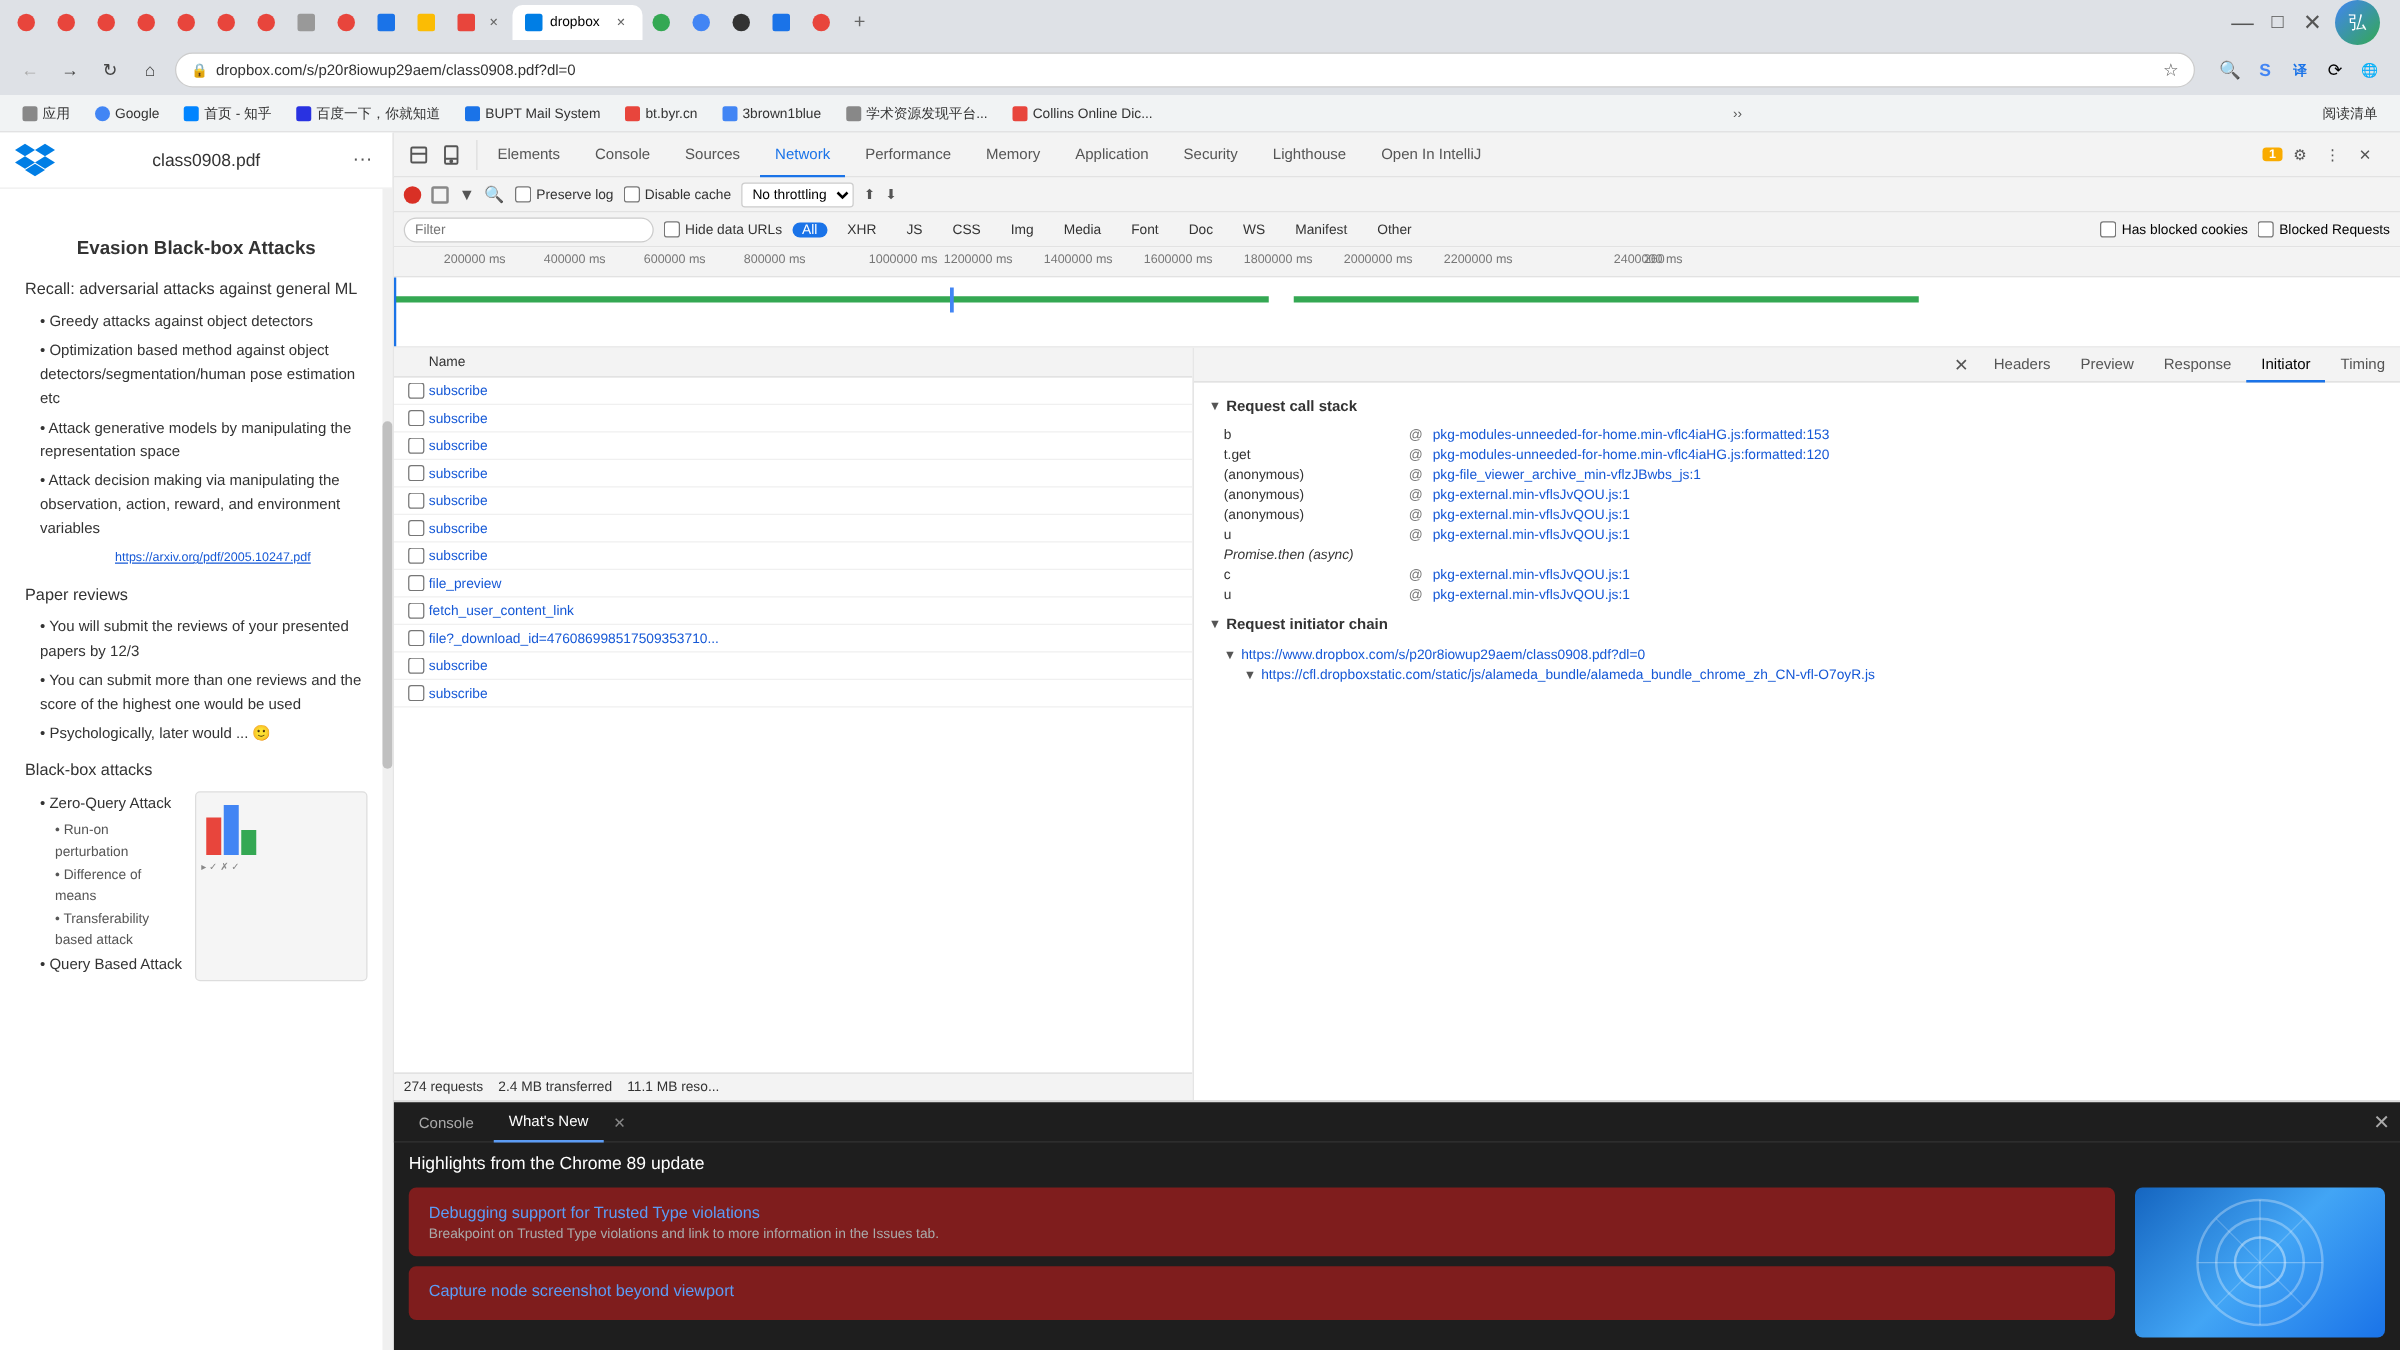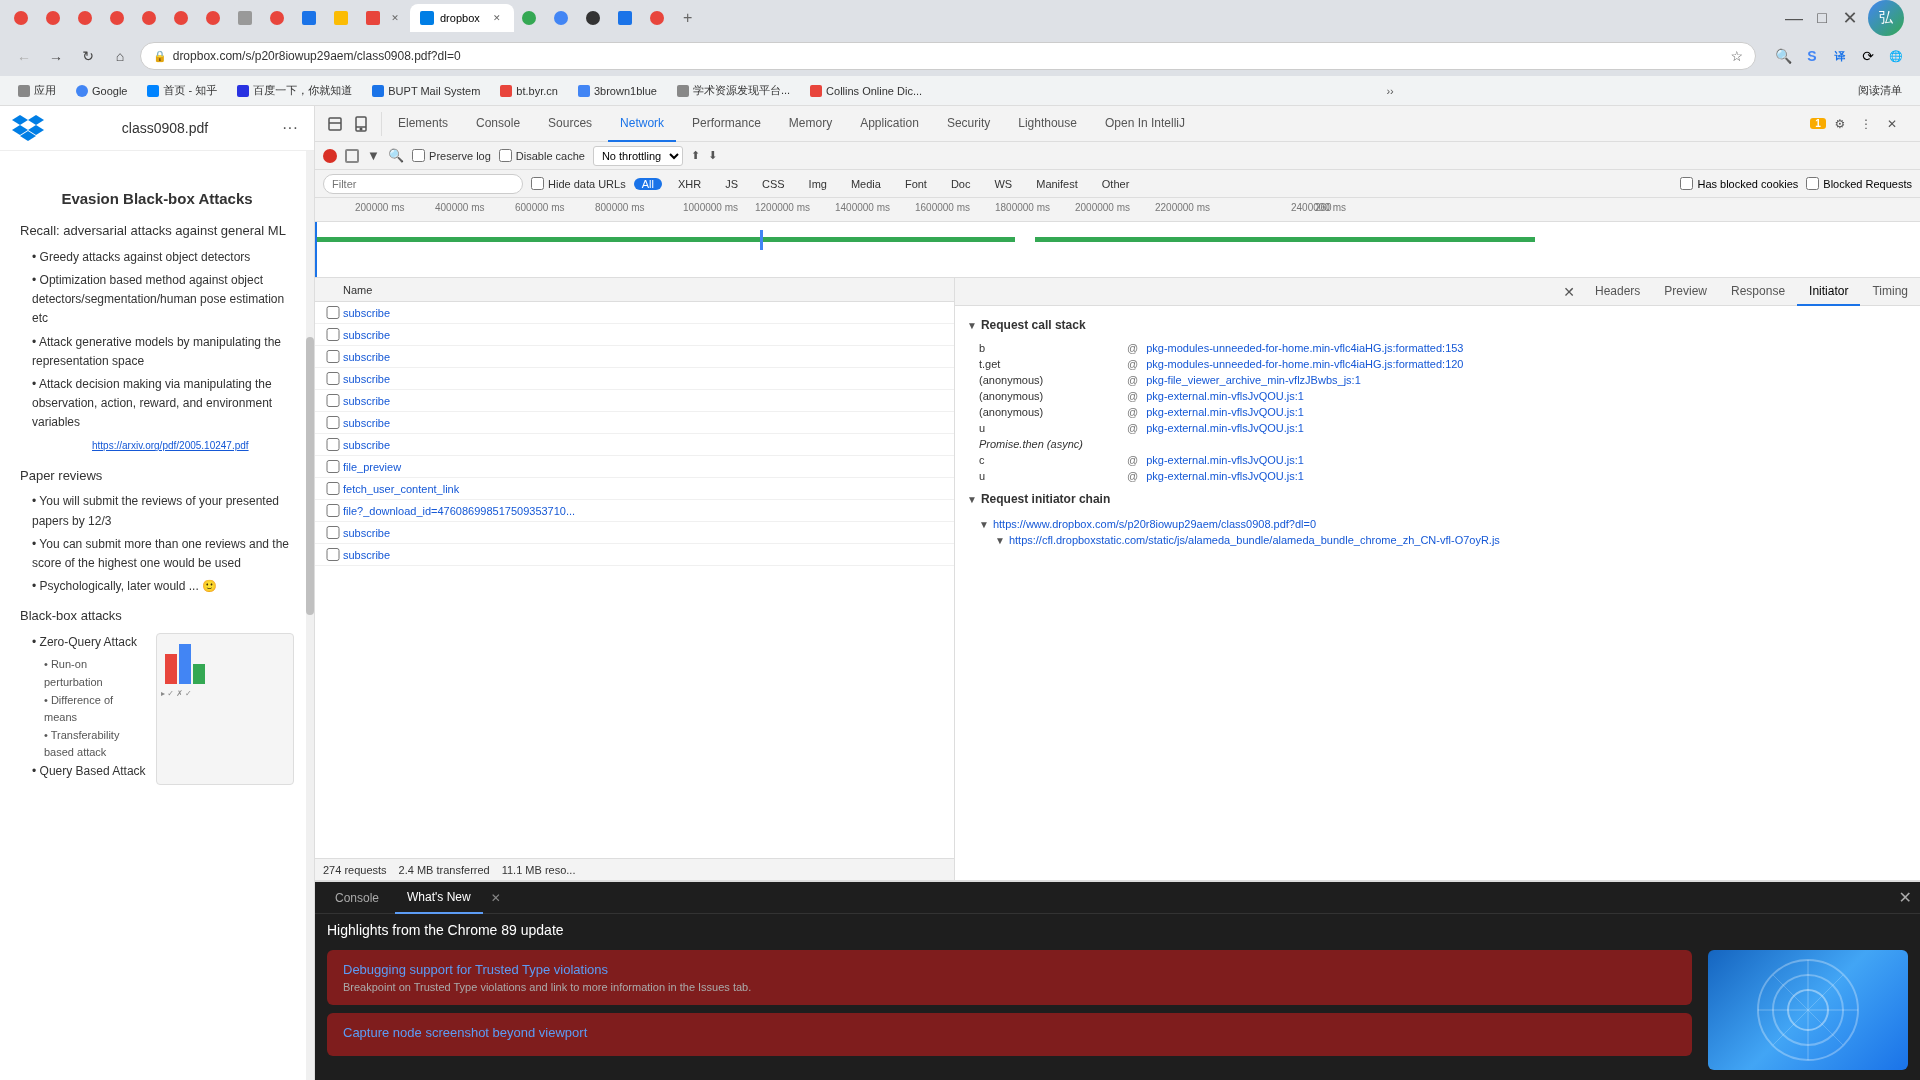--- a/index.html
+++ b/index.html
@@ -425,21 +425,21 @@
       </label>
     </div>
 
     <div class="timeline-area">
       <div class="timeline-ruler-container">
         <span class="ruler-label" style="left:0px;"></span>
         <span class="ruler-label" style="left:40px;">200000 ms</span>
         <span class="ruler-label" style="left:120px;">400000 ms</span>
         <span class="ruler-label" style="left:200px;">600000 ms</span>
         <span class="ruler-label" style="left:280px;">800000 ms</span>
-        <span class="ruler-label" style="left:368px;">1000000 ms</span>
+        <span class="ruler-label" style="left:380px;">1000000 ms</span>
         <span class="ruler-label" style="left:440px;">1200000 ms</span>
         <span class="ruler-label" style="left:520px;">1400000 ms</span>
         <span class="ruler-label" style="left:600px;">1600000 ms</span>
         <span class="ruler-label" style="left:680px;">1800000 ms</span>
         <span class="ruler-label" style="left:760px;">2000000 ms</span>
         <span class="ruler-label" style="left:840px;">2200000 ms</span>
         <span class="ruler-label" style="left:976px;">2400000 ms</span>
         <span class="ruler-label" style="left:1000px;">260</span>
       </div>
       <div class="timeline-graph" style="position:relative; height:56px; background:#fff;">

